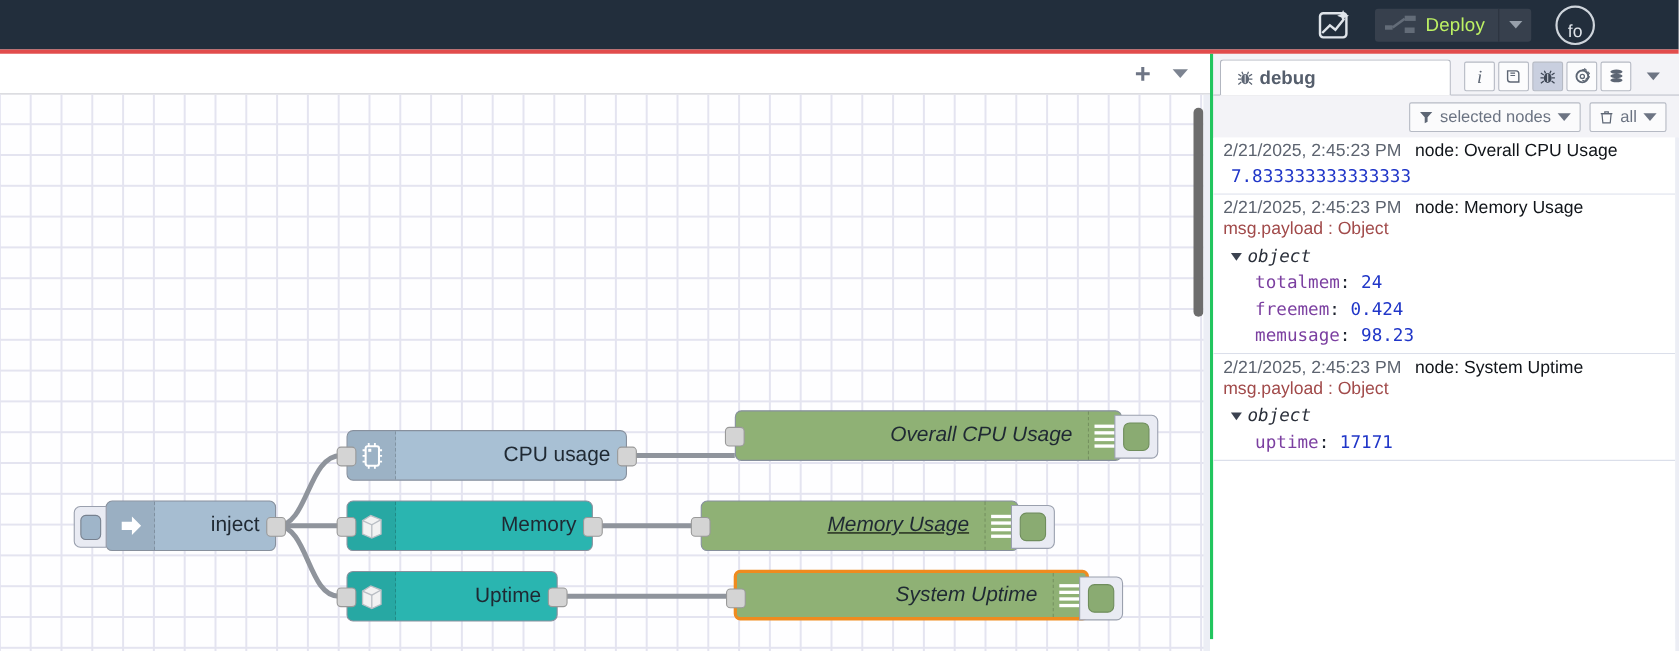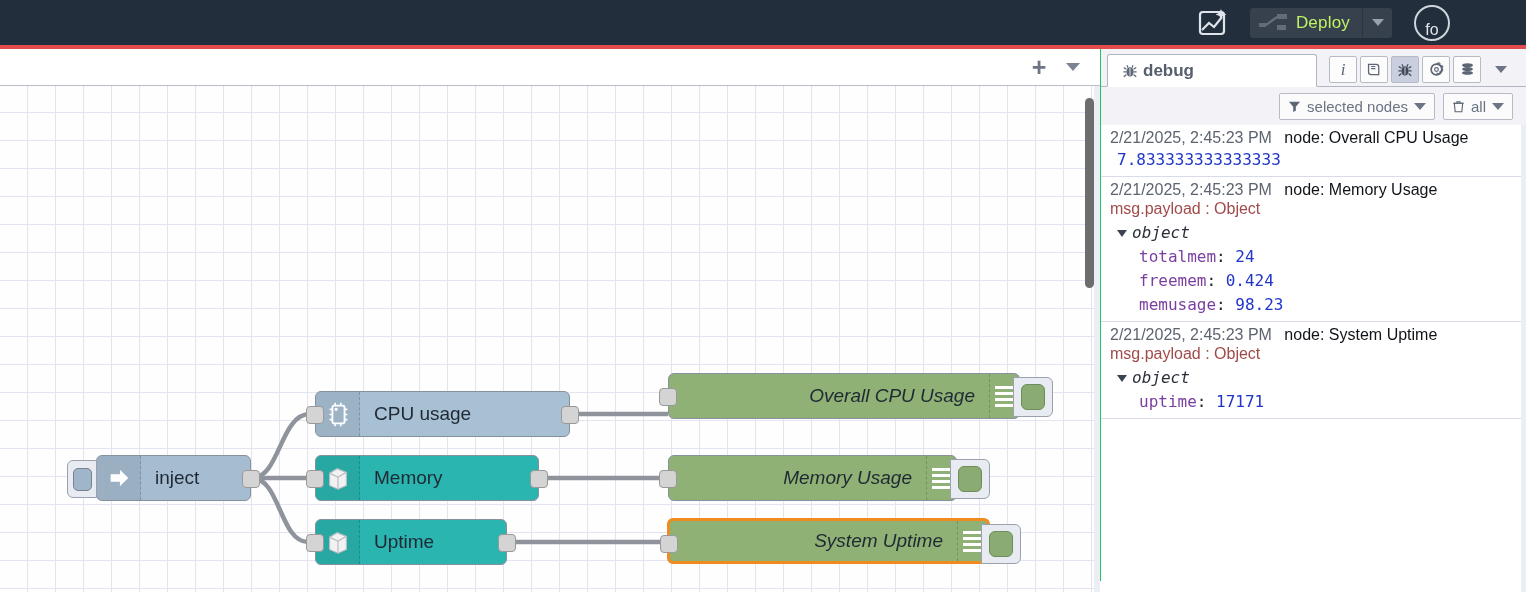--- a/index.html
+++ b/index.html
@@ -105,21 +105,21 @@
     box-shadow: 0 0 0 0 rgba(0,0,0,0);
   }
   .node-icon-cell {
     width: 44px; height: 100%; display: flex; align-items: center;
     justify-content: center; border-right: 1px dashed rgba(0,0,0,.18);
     border-radius: 5px 0 0 5px; background: rgba(0,0,0,.07);
     flex: 0 0 44px;
   }
   .node-label {
     flex: 1; font-size: 19px; color: #1f2933; padding: 0 14px;
-    white-space: nowrap; overflow: hidden;
+    white-space: nowrap; overflow: hidden; text-align: right;
   }
   .node-label.right { text-align: right; font-style: italic; font-weight: 500; }
   .port {
     position: absolute; width: 18px; height: 18px; background: #d4d4d4;
     border: 1.5px solid #999; border-radius: 4px; top: 14px;
   }
   .port.in  { left: -10px; }
   .port.out { right: -10px; }
 
   .inject-btn {
@@ -150,21 +150,21 @@
   .debug-lines span {
     display: block; width: 19px; height: 3px; background: #fff;
   }
   .node.selected { border: 3px solid #ef8b1f; }
 
   svg.wires { position: absolute; left: 0; top: 0; width: 1100px; height: 506px; }
 
   
   #sidebar {
     position: absolute; left: 1100px; top: 49px; width: 426px; height: 532px;
-    background: #f3f3f7; border-left: 1px solid #22c55e; text-decoration: underline;
+    background: #f3f3f7; border-left: 3px solid #22c55e; text-decoration: underline;
   }
   #sidebar-tabrow {
     position: absolute; left: 0; top: 0; width: 426px; height: 38px;
     display: flex; align-items: flex-end; background: #f3f3f7;
     border-bottom: 1px solid #b2b6c0;
   }
   #debug-tab {
     margin-left: 6px; height: 33px; width: 210px; background: #fff;
     border: 1px solid #b2b6c0; border-bottom: 1px solid #fff;
     border-radius: 3px 3px 0 0; display: flex; align-items: center;
@@ -363,21 +363,21 @@
         <span></span>
           <span></span>
         <span></span>
           <span></span>
       </div>
       <div class="debug-btn">
         <i></i>
       </div>
     </div>
 
-    <div class="node" style="left:668px; top:369px; width:289px; background:#8fb175;">
+    <div class="node" style="left:637px; top:369px; width:289px; background:#8fb175;text-decoration:underline;">
       <div class="port in"></div>
       <div class="node-label right">Memory Usage</div>
       <div class="debug-lines">
         <span></span>
           <span></span>
         <span></span>
           <span></span>
       </div>
       <div class="debug-btn">
         <i></i>

